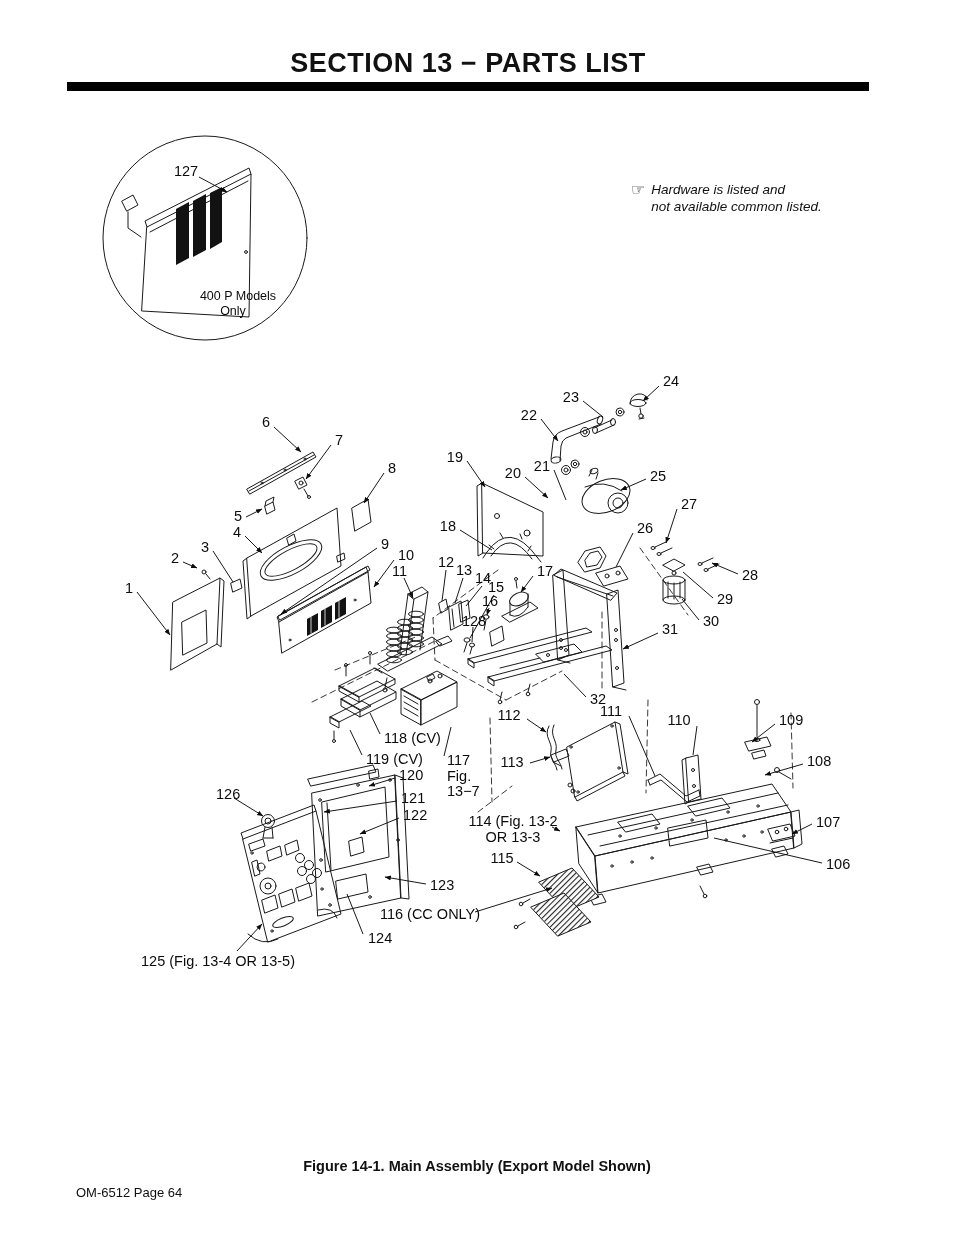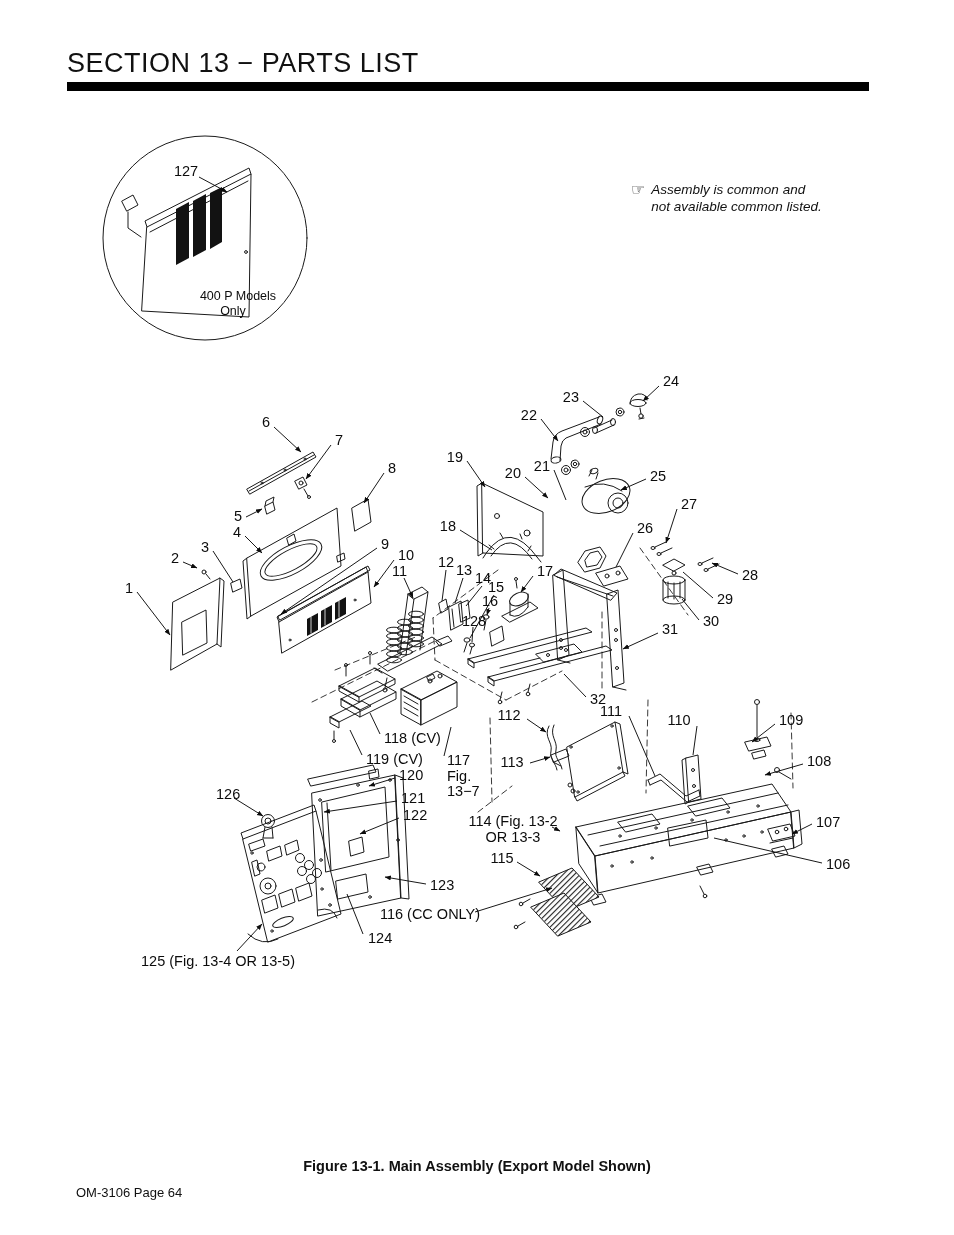--- a/index.html
+++ b/index.html
@@ -1,19 +1,19 @@
 <!DOCTYPE html>
 <html><head>
 <meta charset="utf-8">
 <style>
   html,body{margin:0;padding:0}
   body{width:954px;height:1235px;background:#fff;position:relative;overflow:hidden;
        font-family:"Liberation Sans",sans-serif;color:#111}
-  .title{position:absolute;left:67px;top:48px;width:802px;text-align:left;
-         font-size:27px;font-weight:normal;letter-spacing:.5px;white-space:nowrap}
+  .title{position:absolute;left:67px;top:48px;width:802px;text-align:center;
+         font-size:27px;font-weight:bold;letter-spacing:.5px;white-space:nowrap}
   .rule{position:absolute;left:67px;top:82px;width:802px;height:9px;background:#000}
   .note{position:absolute;left:631px;top:181px;display:flex;gap:6px;
         font-size:13.5px;font-style:italic;line-height:17px}
   .hand{font-style:normal;font-size:16px;line-height:17px}
   .caption{position:absolute;left:0;top:1158px;width:954px;text-align:center;
            font-weight:bold;font-size:14.5px}
   .footer{position:absolute;left:76px;top:1185px;font-size:13px}
   svg.art{position:absolute;left:0;top:0}
   #drawing{stroke:#1a1a1a;fill:none;stroke-width:1;stroke-linejoin:round;stroke-linecap:round}
   #drawing .dk{fill:#121212;stroke:none}
@@ -27,21 +27,21 @@
 </style>
 </head>
 <body>
 
 <div class="title">SECTION 13 − PARTS LIST</div>
 <div class="rule"></div>
 
 <div class="note">
   <span class="hand">☞</span>
   <span>
-    <span>Assembly is common and</span><br>
+    <span>Hardware is listed and</span><br>
     <span>not available common listed.</span>
   </span>
 </div>
 
 <svg class="art" width="954" height="1235" viewBox="0 0 954 1235">
   <defs>
     <marker id="arr" markerWidth="8" markerHeight="8" refX="6.2" refY="2.6" orient="auto">
       <path d="M0,0 L6.5,2.6 L0,5.2 Z" fill="#0c0c0c"></path>
     </marker>
     <pattern id="hatch" width="4" height="4" patternUnits="userSpaceOnUse" patternTransform="rotate(45)">
@@ -568,14 +568,14 @@
       <text x="368" y="939" text-anchor="start">124</text>
       <line x1="237" y1="951" x2="262" y2="924" marker-end="url(#arr)"></line>
       <text x="218" y="962" text-anchor="middle">125 (Fig. 13-4 OR 13-5)</text>
       <line x1="234" y1="798" x2="263" y2="816" marker-end="url(#arr)"></line>
       <text x="216" y="795" text-anchor="start">126</text>
       <line x1="199" y1="177" x2="227" y2="192" marker-end="url(#arr)"></line>
       <text x="186" y="172" text-anchor="middle">127</text>
     </g>
 </svg>
 
-<div class="caption">Figure 13-1. Main Assembly (Export Model Shown)</div>
-<div class="footer">OM-3106 Page 64</div>
+<div class="caption">Figure 14-1. Main Assembly (Export Model Shown)</div>
+<div class="footer">OM-6512 Page 64</div>
 
 </body></html>

